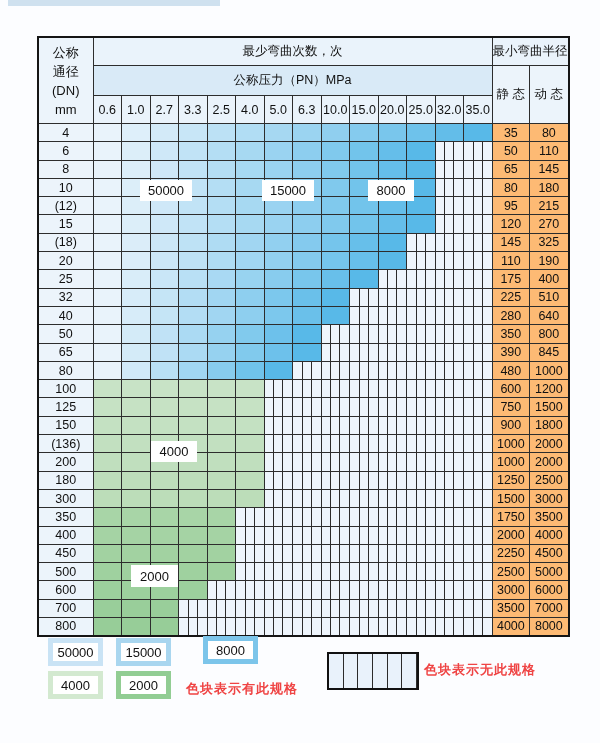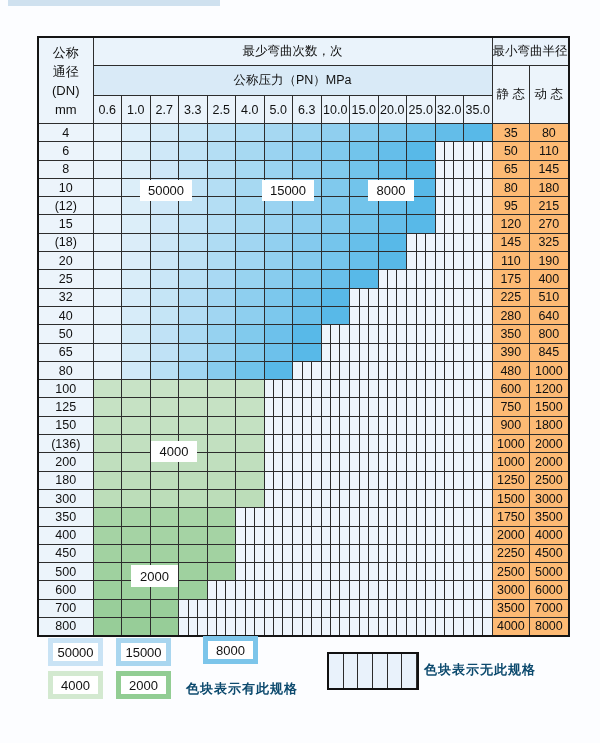--- a/index.html
+++ b/index.html
@@ -59,21 +59,21 @@
     font-size:13px;color:#111;z-index:5;
   }
 
   .legend-swatch{position:absolute;width:55px;height:28px;}
   .legend-swatch .inner{
     position:absolute;left:5px;top:5px;right:5px;bottom:5px;
     background:#fff;display:flex;align-items:center;justify-content:center;
     font-size:13px;color:#111;
   }
   .legend-text{
-    position:absolute;font-size:13px;font-weight:bold;color:#0c4a6e;letter-spacing:1px;
+    position:absolute;font-size:13px;font-weight:bold;color:#ef4444;letter-spacing:1px;
   }
   .hatch-box{
     position:absolute;left:327px;top:652px;width:88px;height:34px;
     border:2px solid #111;
     background:repeating-linear-gradient(90deg,
       #e9f2fb 0, #e9f2fb calc(100%/6 - 1px),
       #2b2b2b calc(100%/6 - 1px), #2b2b2b calc(100%/6));
   }
 </style>
 </head>

